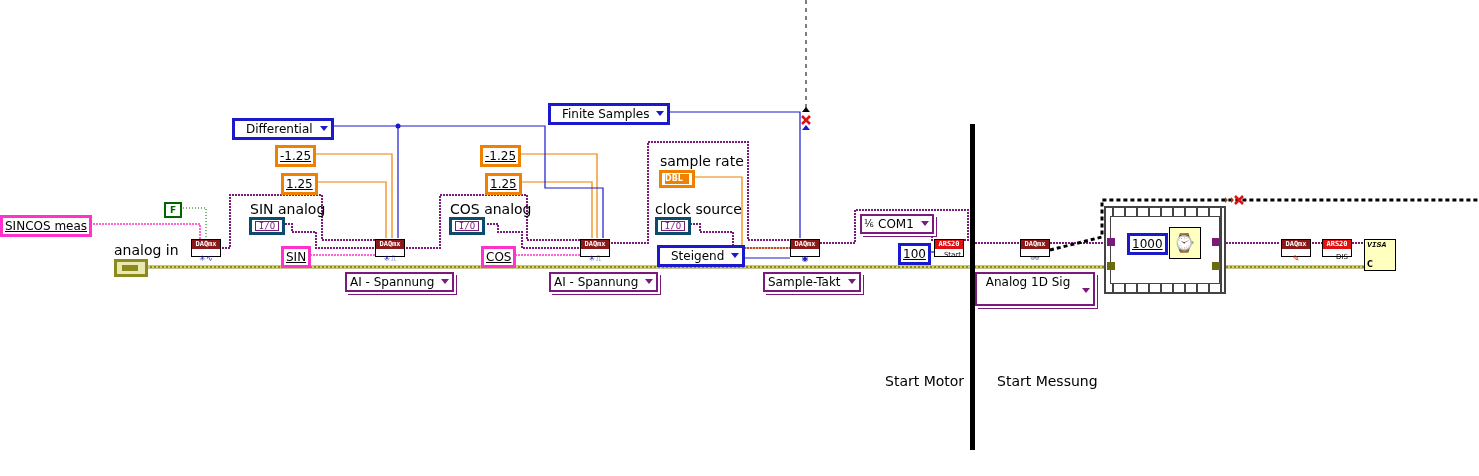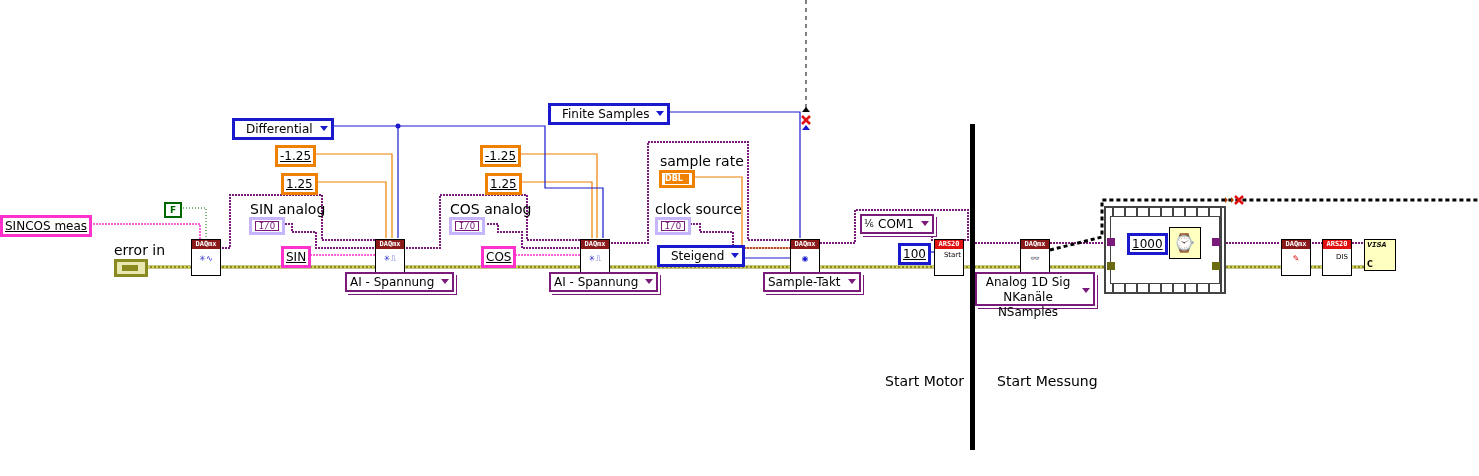--- a/index.html
+++ b/index.html
@@ -11,28 +11,28 @@
     .c-pink { border: 3px solid #ff33cc; }
     .c-orange { border: 3px solid #f08000; }
     .c-blue { border: 3px solid #1a1acc; }
     .enum { position: absolute; font-size: 12px; background: #fff; line-height: 16px; white-space: nowrap; padding: 0 18px 0 3px; box-sizing: border-box; }
     .enum .arr { position: absolute; right: 3px; top: 5px; width: 0; height: 0;
                  border-left: 4px solid transparent; border-right: 4px solid transparent; border-top: 5px solid currentColor; }
     .enum-blue { border: 3px solid #1a1acc; color: #000000; padding-left: 11px; }
     .enum-blue .arr { color: #1a1acc; }
     .enum-purple { border: 2px solid #7a1a7a; box-shadow: 2px 2px 0 #fff, 3px 3px 0 #7a1a7a; color: #000; }
     .enum-purple .arr { color: #7a1a7a; }
-    .io { position: absolute; width: 30px; height: 12px; border: 3px solid #c4b5fd; background: #fff; font-size: 9px; font-family: "DejaVu Sans Mono", monospace; text-align: center; line-height: 10px; color: #7a1a7a; box-sizing: content-box; }
+    .io { position: absolute; width: 30px; height: 12px; border: 3px solid #0c4a6e; background: #fff; font-size: 9px; font-family: "DejaVu Sans Mono", monospace; text-align: center; line-height: 10px; color: #7a1a7a; box-sizing: content-box; }
     .io span { display: block; border: 1px solid #7a1a7a; margin: 1px 3px; line-height: 8px; }
     .dbl { position: absolute; width: 30px; height: 12px; border: 3px solid #f08000; background: #fff; font-size: 8px; font-weight: bold; color: #fff; text-align: left; }
     .dbl span { display: block; background: #f08000; margin: 1px 3px; line-height: 10px; }
     .bool { position: absolute; width: 14px; height: 12px; border: 2px solid #006600; background: #fff; font-size: 9px; font-weight: bold; color: #006600; text-align: center; line-height: 12px; }
     .errin { position: absolute; width: 28px; height: 12px; border: 3px solid #8a8a20; background: #e8e8b0; }
     .errin::after { content: ""; position: absolute; left: 5px; top: 3px; width: 16px; height: 6px; background: #8a8a20; }
-    .node { position: absolute; width: 30px; height: 37px; border: 1px solid #000; background: #fff; box-sizing: border-box; }
+    .node { position: absolute; width: 30px; height: 18px; border: 1px solid #000; background: #fff; box-sizing: border-box; }
     .node .hdr { height: 9px; background: #8a1a1a; color: #fff; font-size: 7px; font-weight: bold; text-align: center; line-height: 9px; font-family: "DejaVu Sans Mono", monospace; }
     .node.ars .hdr { background: #e01010; }
     .node .body { font-size: 8px; text-align: center; line-height: 19px; color: #1a1acc; }
     .visa { position: absolute; width: 30px; height: 30px; border: 1px solid #000; background: #ffffc0; font-size: 8px; font-style: italic; font-weight: bold; }
     .loop { position: absolute; border: 2px solid #333; background: #fff; }
     .sep { position: absolute; left: 970px; top: 124px; width: 5px; height: 326px; background: #000; }
     .waitico { position: absolute; width: 30px; height: 30px; border: 1px solid #000; background: #ffffc0; text-align: center; font-size: 18px; line-height: 30px; }
   </style>
 </head>
 <body>
@@ -91,21 +91,21 @@
     <path d="M1159,242 H1170"></path>
   </g>
   <circle cx="398" cy="126" r="2.5" fill="#1a1acc"></circle>
 
   <path d="M1225,197 l3,3 l-3,3 z M1231,197 l3,3 l-3,3 z" fill="#a04000"></path>
   <path d="M1235,196 l8,8 M1243,196 l-8,8" stroke="#e01010" stroke-width="2.5"></path>
 </svg>
 
 <div class="const c-pink" style="left:0px;top:215px;">SINCOS meas</div>
 <div class="bool" style="left:164px;top:202px;">F</div>
-<div class="lbl" style="left:114px;top:243px;">error in</div>
+<div class="lbl" style="left:114px;top:243px;">analog in</div>
 <div class="errin" style="left:114px;top:259px;"></div>
 
 <div class="node" style="left:191px;top:239px;">
   <div class="hdr">DAQmx</div>
   <div class="body">✳∿</div>
 </div>
 
 <div class="enum enum-blue" style="left:232px;top:118px;">
   <span>Differential</span><span class="arr"></span>
 </div>
@@ -174,21 +174,20 @@
 <div class="sep"></div>
 <div class="lbl" style="left:885px;top:374px;">Start Motor</div>
 <div class="lbl" style="left:997px;top:374px;">Start Messung</div>
 
 <div class="node" style="left:1020px;top:239px;">
   <div class="hdr">DAQmx</div>
   <div class="body" style="color:#e01010;">👓</div>
 </div>
 <div class="enum enum-purple" style="left:975px;top:272px;width:120px;height:34px;line-height:15px;text-align:center;padding:1px 16px 0 2px;white-space:normal;">
   <div>Analog 1D Sig</div>
-  <div>NKanäle NSamples</div>
   <span class="arr" style="top:14px;"></span>
 </div>
 
 <div class="loop" style="left:1104px;top:206px;width:118px;height:84px;border:2px solid #444;background:repeating-linear-gradient(90deg,#fff 0 6px,#444 6px 8px,#fff 8px 12px);">
   <div style="position:absolute;left:4px;top:8px;right:4px;bottom:8px;background:#fff;border:1px solid #444;"></div>
 </div>
 <div class="const c-blue" style="left:1127px;top:233px;">1000</div>
 <div class="waitico" style="left:1169px;top:227px;">⌚</div>
 <div style="position:absolute;left:1107px;top:238px;width:8px;height:8px;background:#7a1a7a;"></div>
 <div style="position:absolute;left:1107px;top:262px;width:8px;height:8px;background:#6a6a10;"></div>

